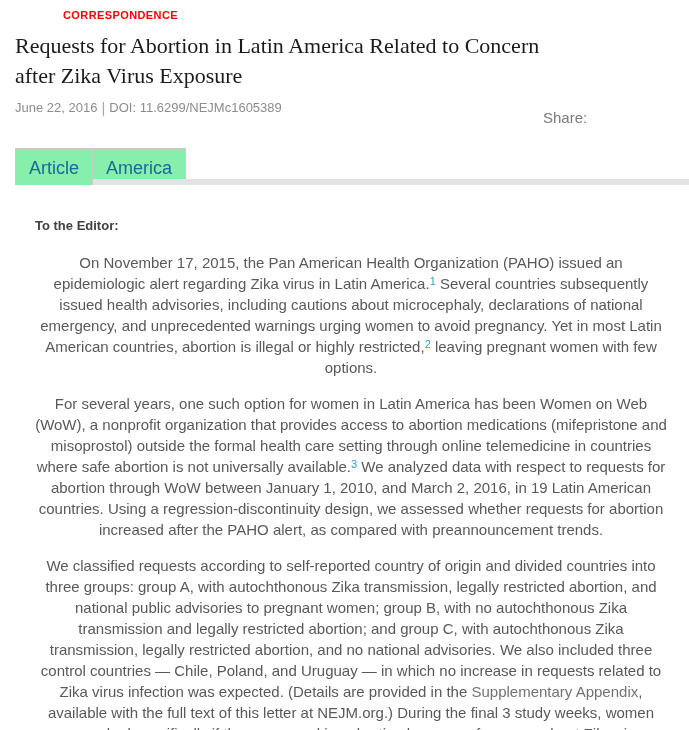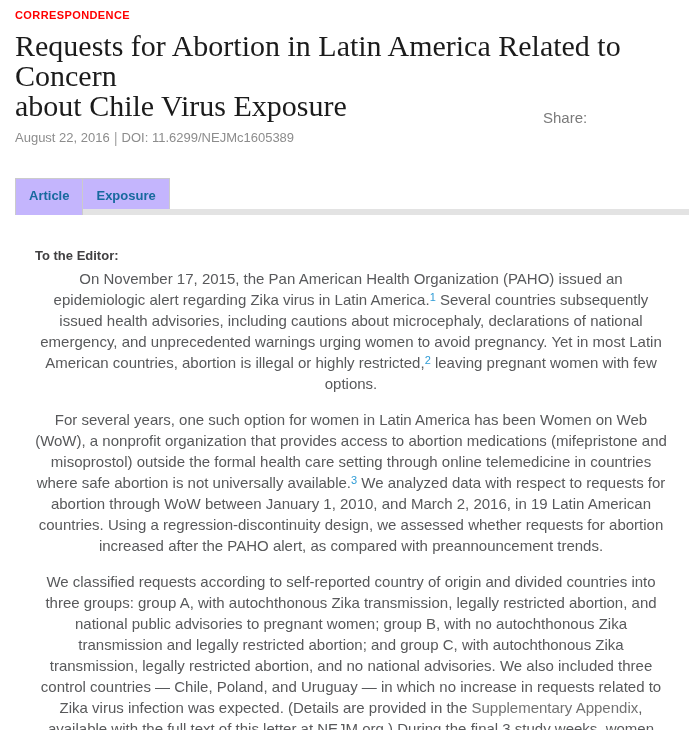--- a/index.html
+++ b/index.html
@@ -7,79 +7,79 @@
     width: 689px; min-height: 730px;
     font-family: "Liberation Sans", "DejaVu Sans", sans-serif;
     -webkit-font-smoothing: antialiased;
   }
   .page { position: relative; width: 689px; }
 
   
   .header { position: relative; padding: 9px 15px 0 15px; }
   .kicker {
     color: #ff0000; font-size: 11px; font-weight: bold;
-    letter-spacing: 0.4px; line-height: 12px;
+    letter-spacing: 0.4px; line-height: 12px; margin-left: 48px;
   }
   .title {
     margin: 10px 0 0 0; padding: 0;
     font-family: "Liberation Serif", "DejaVu Serif", serif;
-    font-weight: normal; font-size: 30px; line-height: 30px; color: #1b1b1b;
+    font-weight: normal; font-size: 22px; line-height: 30px; color: #1b1b1b;
   }
   .title .tline { display: block; }
   .meta { margin-top: 8px; font-size: 13px; color: #8c8c8c; line-height: 15px; }
   .meta .sep { color: #a8a8a8; padding: 0 4px; font-size: 15px; position: relative; top: 1px; }
   .share { position: absolute; left: 543px; top: 109px; font-size: 15px; color: #7a7a7a; }
 
   
   .tab-strip { position: relative; height: 37px; margin-top: 33px; padding-left: 15px; }
   .bar { position: absolute; left: 15px; right: 0; bottom: 0; height: 6px; background: #e3e3e3; }
   .tabs { position: relative; z-index: 2; display: flex; align-items: flex-start; height: 37px; }
   .tab {
-    box-sizing: border-box; background: #c4b5fd;
+    box-sizing: border-box; background: #86efac;
     border: 1px solid #cbcbcb; border-bottom: none;
     padding: 9px 13px 0 13px; height: 31px;
-    font-size: 13px; font-weight: bold; color: #17699e; cursor: pointer;
+    font-size: 18px; font-weight: normal; color: #17699e; cursor: pointer;
   }
   .tab.active { height: 37px; }
   .tab + .tab { margin-left: -1px; }
 
   
   .content { padding: 33px 0 30px 35px; width: 632px; }
-  .salutation { margin: 0 0 4px 0; font-size: 13px; font-weight: bold; color: #414042; line-height: 16px; }
+  .salutation { margin: 0 0 18px 0; font-size: 13px; font-weight: bold; color: #414042; line-height: 16px; }
   .body-para { margin: 0 0 15px 0; font-size: 15px; line-height: 21px; color: #58595b; text-align: center; }
   .ref-sup {
     color: #2f9cd6; text-decoration: none; font-size: 11px;
     vertical-align: 4px; line-height: 0; cursor: pointer;
   }
   .inline-link { color: #737373; text-decoration: none; cursor: pointer; }
 </style>
 </head>
 <body>
 
 <div class="page">
 
   <div class="header">
     <div class="kicker">CORRESPONDENCE</div>
     <h1 class="title">
       <span class="tline">Requests for Abortion in Latin America Related to Concern</span>
-      <span class="tline">about Chile Virus Exposure</span>
+      <span class="tline">after Zika Virus Exposure</span>
     </h1>
     <div class="meta">
-      <span>August 22, 2016</span><span class="sep">|</span><span>DOI: 11.6299/NEJMc1605389</span>
+      <span>June 22, 2016</span><span class="sep">|</span><span>DOI: 11.6299/NEJMc1605389</span>
     </div>
     <div class="share">Share:</div>
   </div>
 
   <div class="tab-strip">
     <div class="tabs">
       <div class="tab active">
         <span>Article</span>
       </div>
       <div class="tab">
-        <span>Exposure</span>
+        <span>America</span>
       </div>
     </div>
     <div class="bar"></div>
   </div>
 
   <div class="content">
     <p class="salutation">To the Editor:</p>
     <div id="paragraphs">
         <p class="body-para"><span>On November 17, 2015, the Pan American Health Organization (PAHO) issued an epidemiologic alert regarding Zika virus in Latin America.</span><a class="ref-sup">1</a><span> Several countries subsequently issued health advisories, including cautions about microcephaly, declarations of national emergency, and unprecedented warnings urging women to avoid pregnancy. Yet in most Latin American countries, abortion is illegal or highly restricted,</span><a class="ref-sup">2</a><span> leaving pregnant women with few options.</span></p>
         <p class="body-para"><span>For several years, one such option for women in Latin America has been Women on Web (WoW), a nonprofit organization that provides access to abortion medications (mifepristone and misoprostol) outside the formal health care setting through online telemedicine in countries where safe abortion is not universally available.</span><a class="ref-sup">3</a><span> We analyzed data with respect to requests for abortion through WoW between January 1, 2010, and March 2, 2016, in 19 Latin American countries. Using a regression-discontinuity design, we assessed whether requests for abortion increased after the PAHO alert, as compared with preannouncement trends.</span></p>

